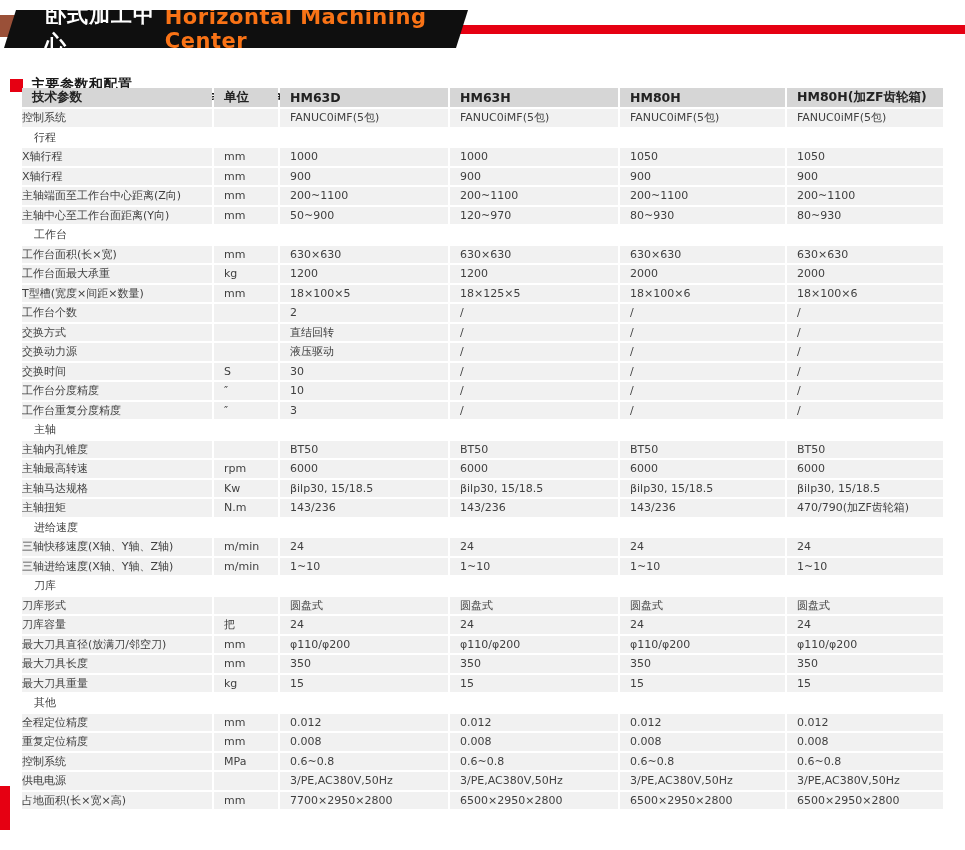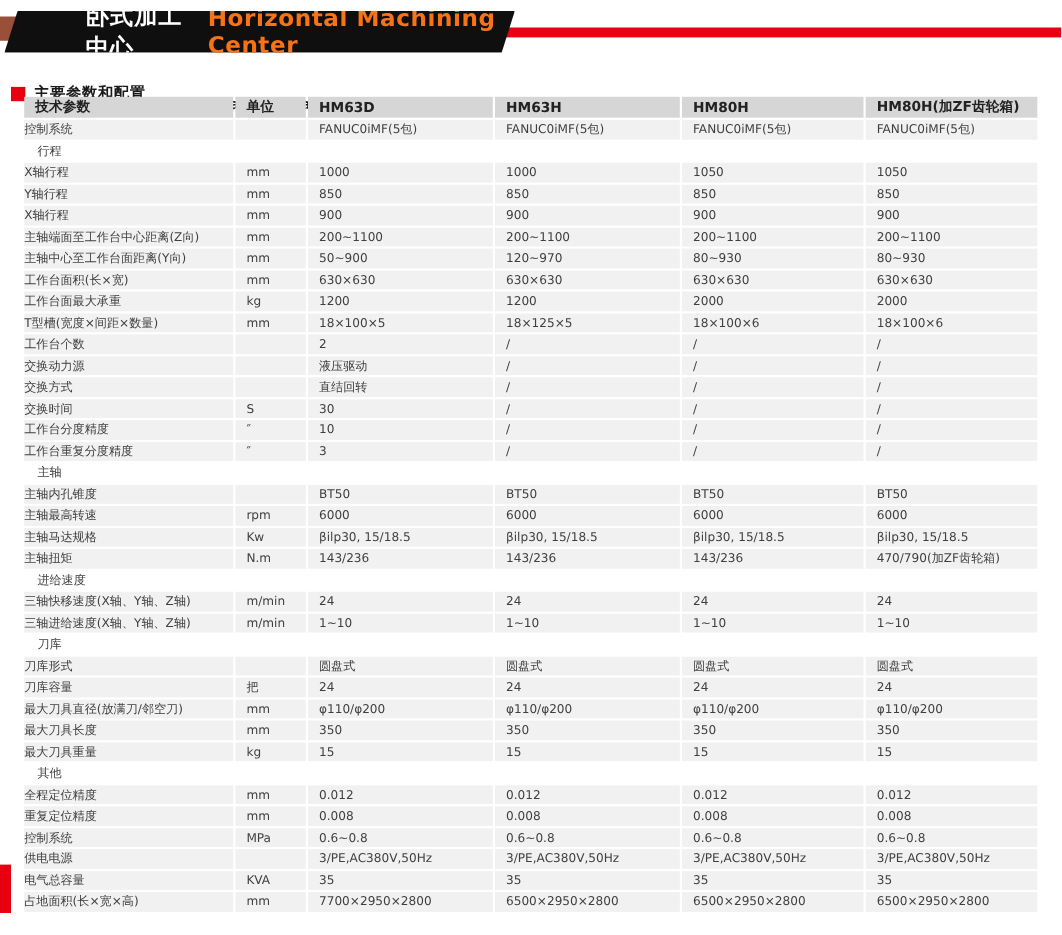--- a/index.html
+++ b/index.html
@@ -6,21 +6,21 @@
   .page{
     position:relative;width:965px;height:850px;background:#ffffff;overflow:hidden;
     font-family:"DejaVu Sans","Liberation Sans",sans-serif;color:#3f3f3f;
   }
   
   .banner-stripe{position:absolute;left:440px;right:0;top:25px;height:9px;background:#e60012;z-index:0;}
   .banner-accent{position:absolute;left:-4px;top:15px;width:30px;height:22px;background:#9a5038;transform:skewX(-18deg);z-index:1;}
   .banner-black{
     position:absolute;left:0;top:10px;width:468px;height:38px;background:#0f0f0f;z-index:2;
     clip-path:polygon(16px 0,100% 0,calc(100% - 12px) 100%,4px 100%);
-    display:flex;align-items:center;padding-left:78px;box-sizing:border-box;
+    display:flex;align-items:center;padding-left:45px;box-sizing:border-box;
   }
   .banner-black .t-zh{color:#fff;font-size:21px;font-weight:bold;letter-spacing:1px;}
   .banner-black .t-en{color:#f97316;font-size:21px;font-weight:bold;margin-left:6px;letter-spacing:0.5px;}
   
   .sec-head{position:absolute;left:10px;top:67px;display:flex;align-items:center;}
   .sq{width:13px;height:13px;background:#e60012;flex:0 0 auto;}
   .sh-zh{font-size:14px;font-weight:bold;color:#1a1a1a;margin-left:8px;letter-spacing:0.5px;}
   .sh-en{font-size:13px;font-weight:bold;color:#1a1a1a;margin-left:12px;margin-top:21px;}
   
   table.spec{
@@ -95,28 +95,20 @@
         </tr>
         <tr class="data">
           <td class="param-cell"><span>X轴行程</span></td>
           <td class="unit-cell">mm</td>
           <td class="value-cell">1000</td>
           <td class="value-cell">1000</td>
           <td class="value-cell">1050</td>
           <td class="value-cell">1050</td>
         </tr>
         <tr class="data">
-          <td class="param-cell"><span>Y轴行程</span></td>
-          <td class="unit-cell">mm</td>
-          <td class="value-cell">850</td>
-          <td class="value-cell">850</td>
-          <td class="value-cell">850</td>
-          <td class="value-cell">850</td>
-        </tr>
-        <tr class="data">
           <td class="param-cell"><span>X轴行程</span></td>
           <td class="unit-cell">mm</td>
           <td class="value-cell">900</td>
           <td class="value-cell">900</td>
           <td class="value-cell">900</td>
           <td class="value-cell">900</td>
         </tr>
         <tr class="data">
           <td class="param-cell"><span>主轴端面至工作台中心距离(Z向)</span></td>
           <td class="unit-cell">mm</td>
@@ -125,20 +117,23 @@
           <td class="value-cell">200~1100</td>
           <td class="value-cell">200~1100</td>
         </tr>
         <tr class="data">
           <td class="param-cell"><span>主轴中心至工作台面距离(Y向)</span></td>
           <td class="unit-cell">mm</td>
           <td class="value-cell">50~900</td>
           <td class="value-cell">120~970</td>
           <td class="value-cell">80~930</td>
           <td class="value-cell">80~930</td>
+        </tr>
+        <tr class="section">
+          <td colspan="6"><span>工作台</span></td>
         </tr>
         <tr class="data">
           <td class="param-cell"><span>工作台面积(长×宽)</span></td>
           <td class="unit-cell">mm</td>
           <td class="value-cell">630×630</td>
           <td class="value-cell">630×630</td>
           <td class="value-cell">630×630</td>
           <td class="value-cell">630×630</td>
         </tr>
         <tr class="data">
@@ -159,31 +154,31 @@
         </tr>
         <tr class="data">
           <td class="param-cell"><span>工作台个数</span></td>
           <td class="unit-cell"></td>
           <td class="value-cell">2</td>
           <td class="value-cell">/</td>
           <td class="value-cell">/</td>
           <td class="value-cell">/</td>
         </tr>
         <tr class="data">
+          <td class="param-cell"><span>交换方式</span></td>
+          <td class="unit-cell"></td>
+          <td class="value-cell">直结回转</td>
+          <td class="value-cell">/</td>
+          <td class="value-cell">/</td>
+          <td class="value-cell">/</td>
+        </tr>
+        <tr class="data">
           <td class="param-cell"><span>交换动力源</span></td>
           <td class="unit-cell"></td>
           <td class="value-cell">液压驱动</td>
-          <td class="value-cell">/</td>
-          <td class="value-cell">/</td>
-          <td class="value-cell">/</td>
-        </tr>
-        <tr class="data">
-          <td class="param-cell"><span>交换方式</span></td>
-          <td class="unit-cell"></td>
-          <td class="value-cell">直结回转</td>
           <td class="value-cell">/</td>
           <td class="value-cell">/</td>
           <td class="value-cell">/</td>
         </tr>
         <tr class="data">
           <td class="param-cell"><span>交换时间</span></td>
           <td class="unit-cell">S</td>
           <td class="value-cell">30</td>
           <td class="value-cell">/</td>
           <td class="value-cell">/</td>
@@ -331,28 +326,20 @@
         </tr>
         <tr class="data">
           <td class="param-cell"><span>供电电源</span></td>
           <td class="unit-cell"></td>
           <td class="value-cell">3/PE,AC380V,50Hz</td>
           <td class="value-cell">3/PE,AC380V,50Hz</td>
           <td class="value-cell">3/PE,AC380V,50Hz</td>
           <td class="value-cell">3/PE,AC380V,50Hz</td>
         </tr>
         <tr class="data">
-          <td class="param-cell"><span>电气总容量</span></td>
-          <td class="unit-cell">KVA</td>
-          <td class="value-cell">35</td>
-          <td class="value-cell">35</td>
-          <td class="value-cell">35</td>
-          <td class="value-cell">35</td>
-        </tr>
-        <tr class="data">
           <td class="param-cell"><span>占地面积(长×宽×高)</span></td>
           <td class="unit-cell">mm</td>
           <td class="value-cell">7700×2950×2800</td>
           <td class="value-cell">6500×2950×2800</td>
           <td class="value-cell">6500×2950×2800</td>
           <td class="value-cell">6500×2950×2800</td>
         </tr>
       </tbody>
   </table>
 

